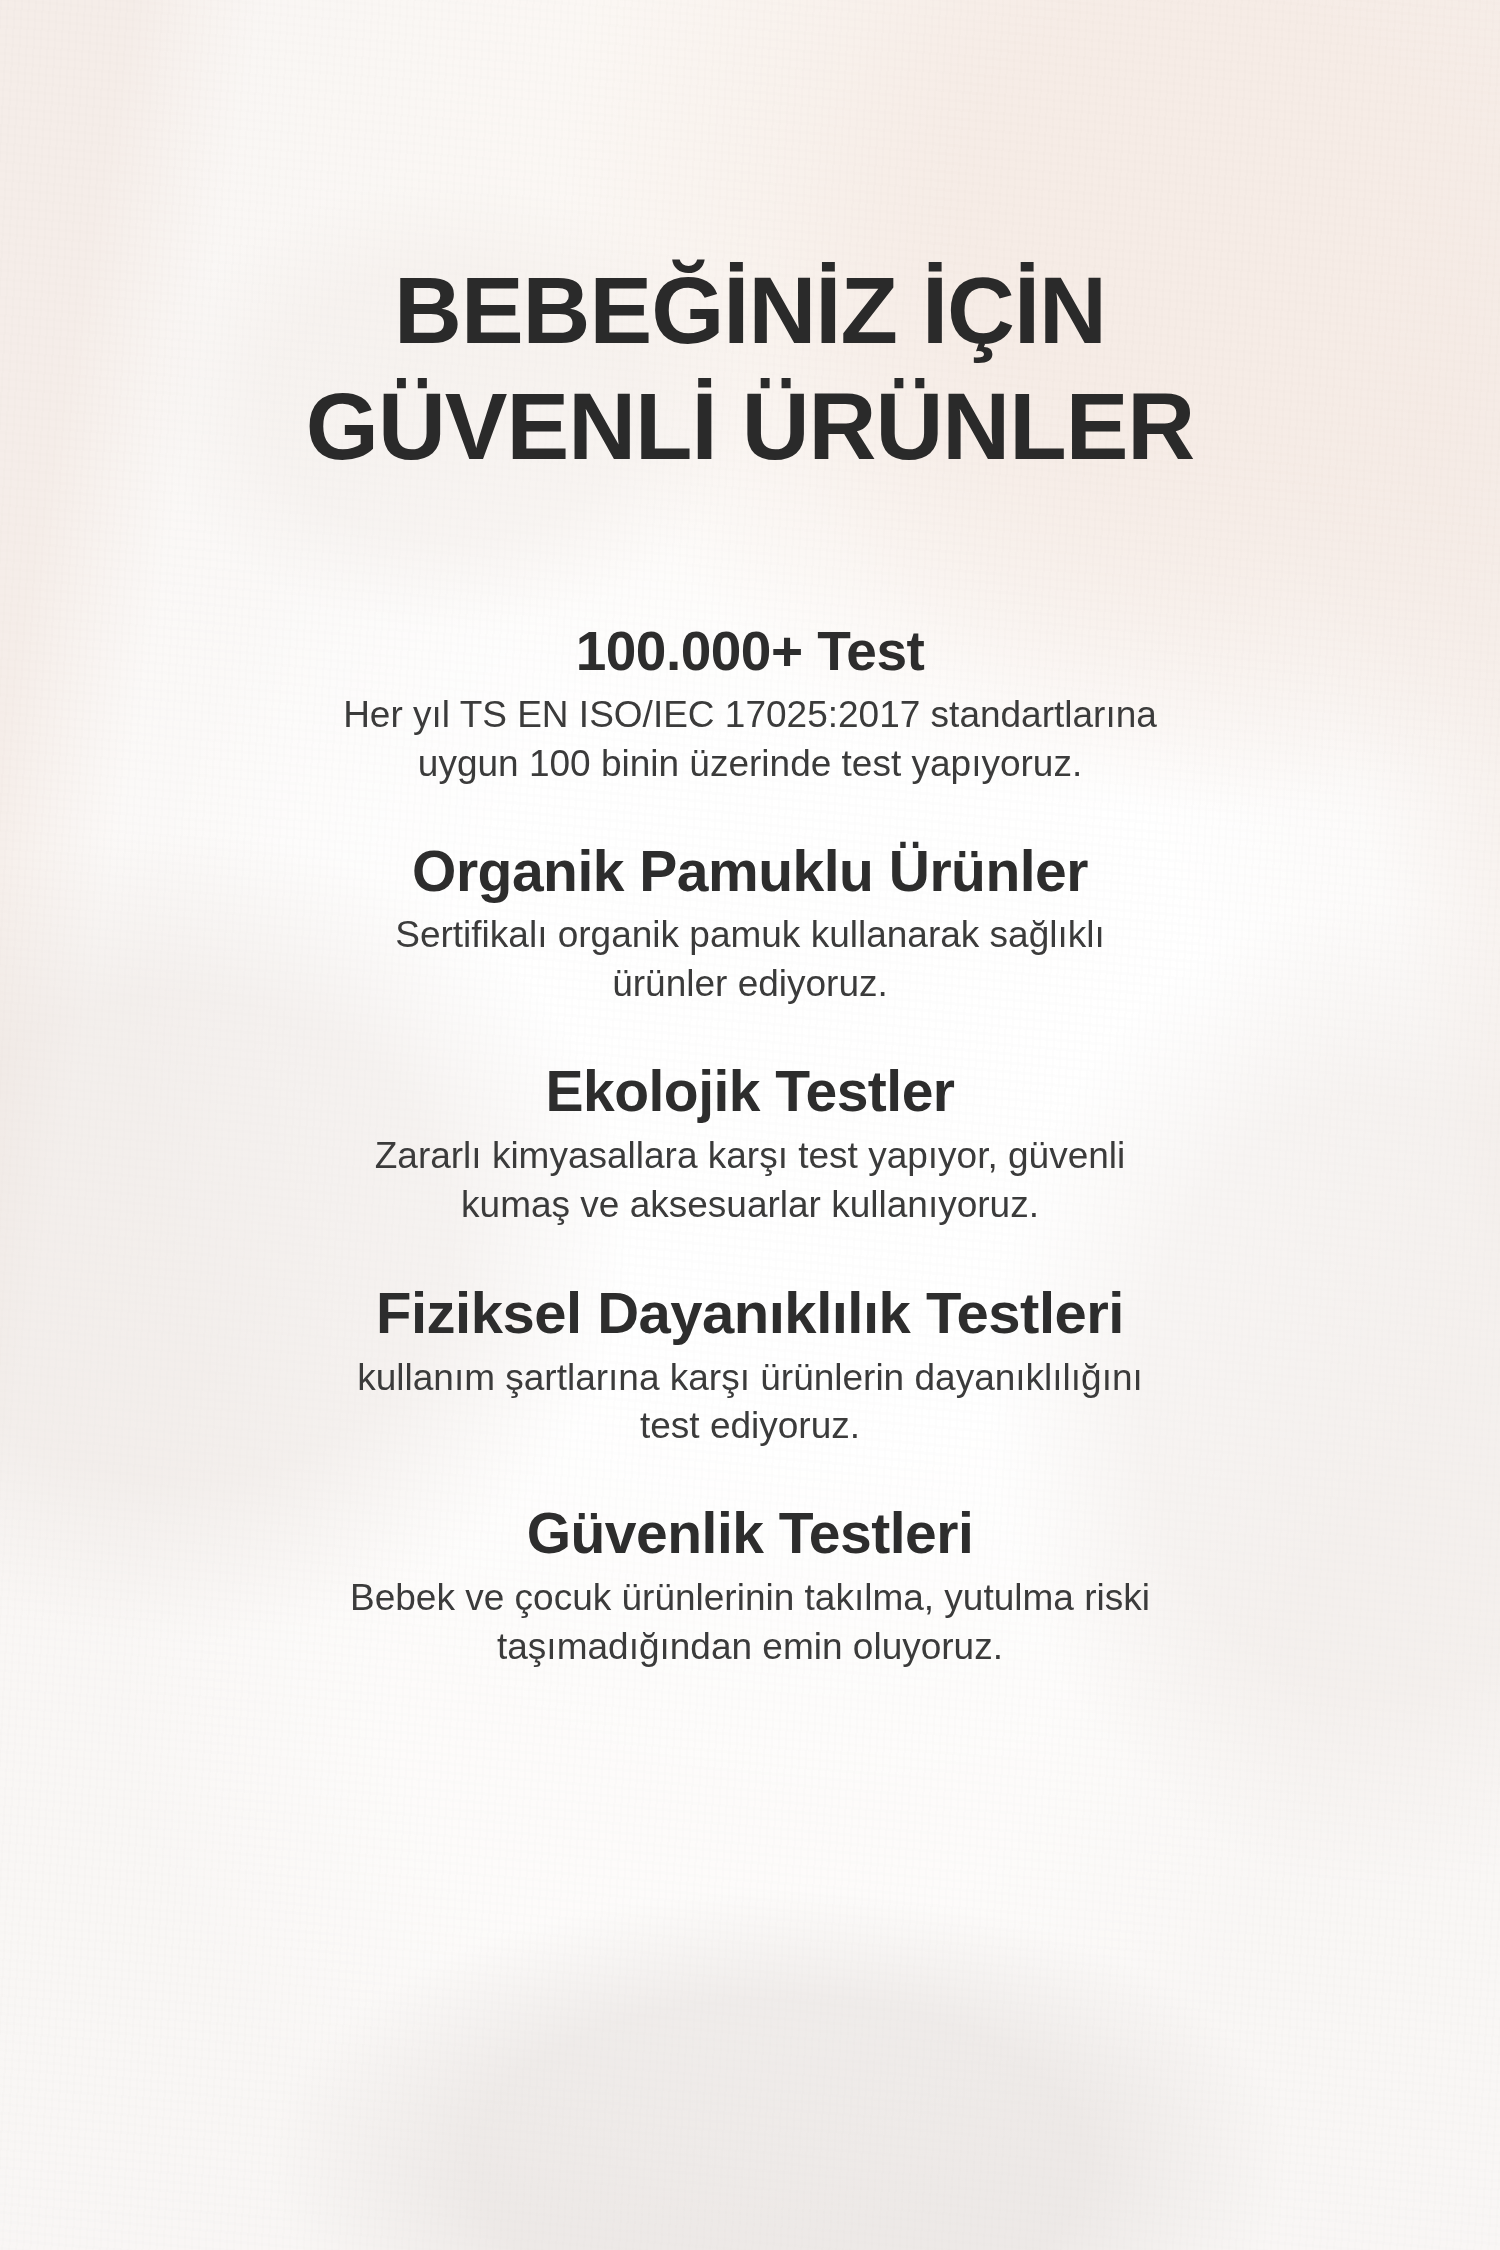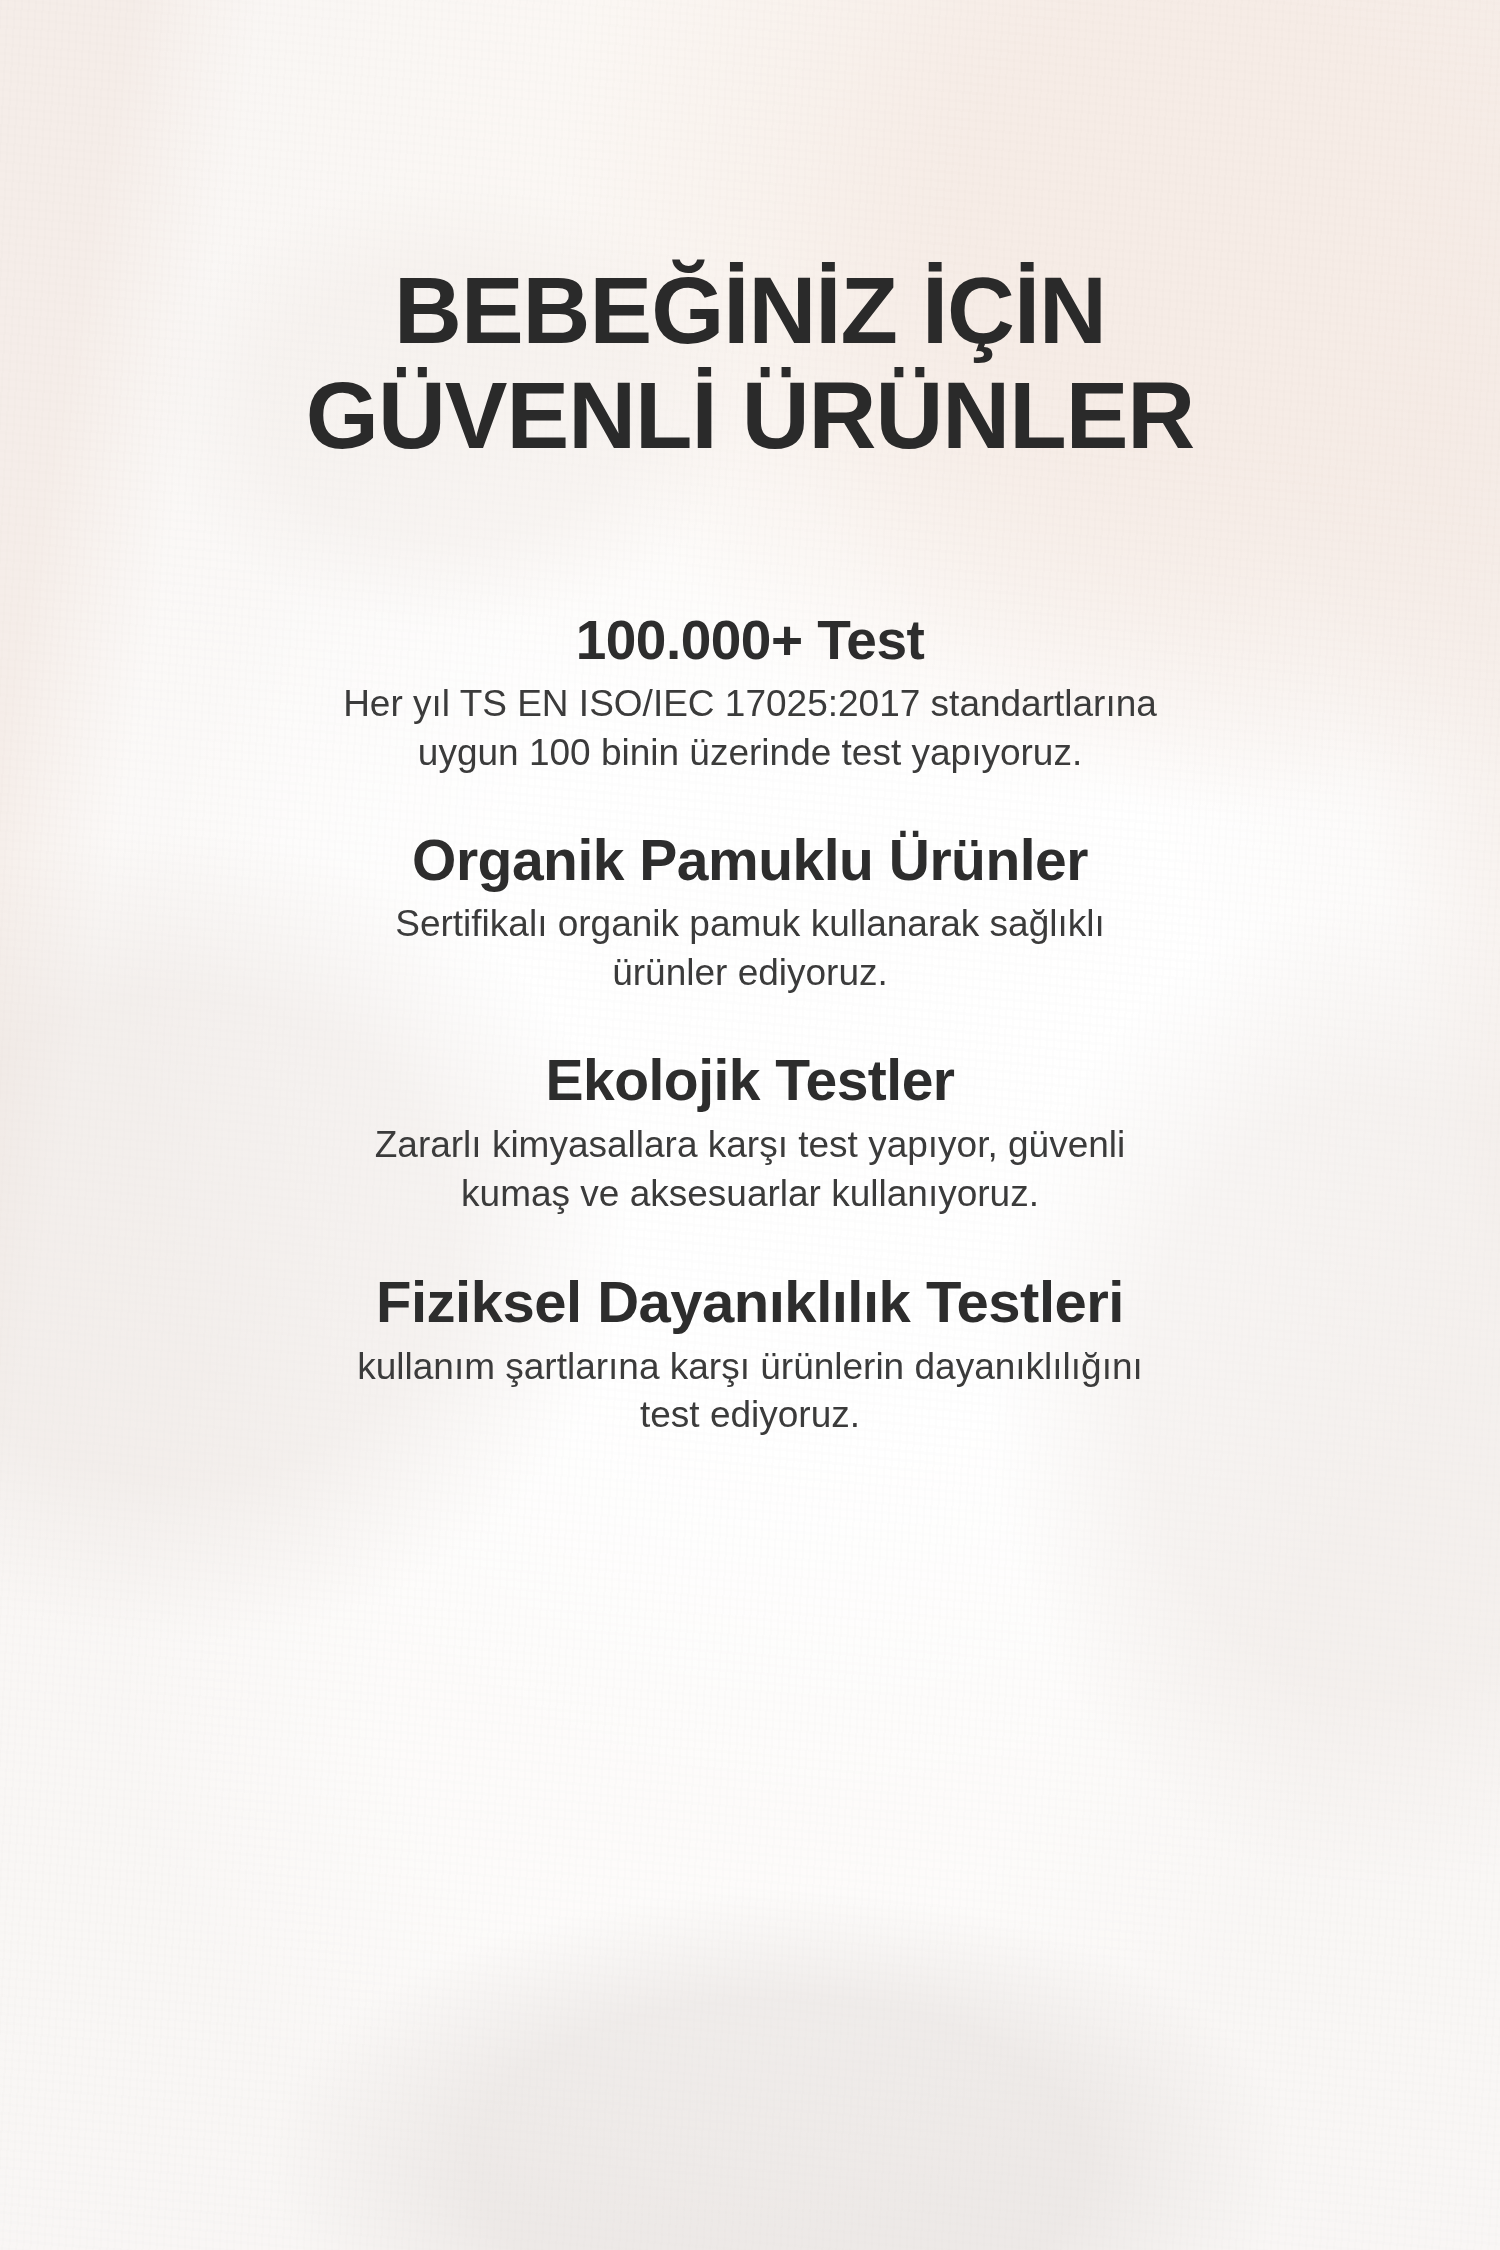--- a/index.html
+++ b/index.html
@@ -79,21 +79,21 @@
   .headline {
     margin-top: 262px;
     font-size: 94px;
     font-weight: 800;
     line-height: 1.05;
     letter-spacing: -1px;
     color: #2a2a2a;
     max-width: 1220px;
   }
   .headline .line { display: block; white-space: nowrap; }
-  .headline .line-2 { margin-top: 6px; text-align: center; }
+  .headline .line-2 { margin-top: 17px; text-align: center; }
 
   .sections {
     margin-top: 82px;
     width: 100%;
     max-width: 1190px;
     display: flex;
     flex-direction: column;
     align-items: flex-end;
   }
   .section { width: 100%; }
@@ -167,16 +167,23 @@
       </section>
 
       <section class="section s-3">
         <div class="section-title">Fiziksel Dayanıklılık Testleri</div>
         <div class="section-body">
           <span class="l">kullanım şartlarına karşı ürünlerin dayanıklılığını</span>
           <span class="l">test ediyoruz.</span>
         </div>
       </section>
 
+      <section class="section s-4">
+        <div class="section-title">Güvenlik Testleri</div>
+        <div class="section-body">
+          <span class="l">Bebek ve çocuk ürünlerinin takılma, yutulma riski</span>
+          <span class="l">taşımadığından emin oluyoruz.</span>
+        </div>
+      </section>
 
     </div>
   </div>
 </div>
 
 </body></html>

